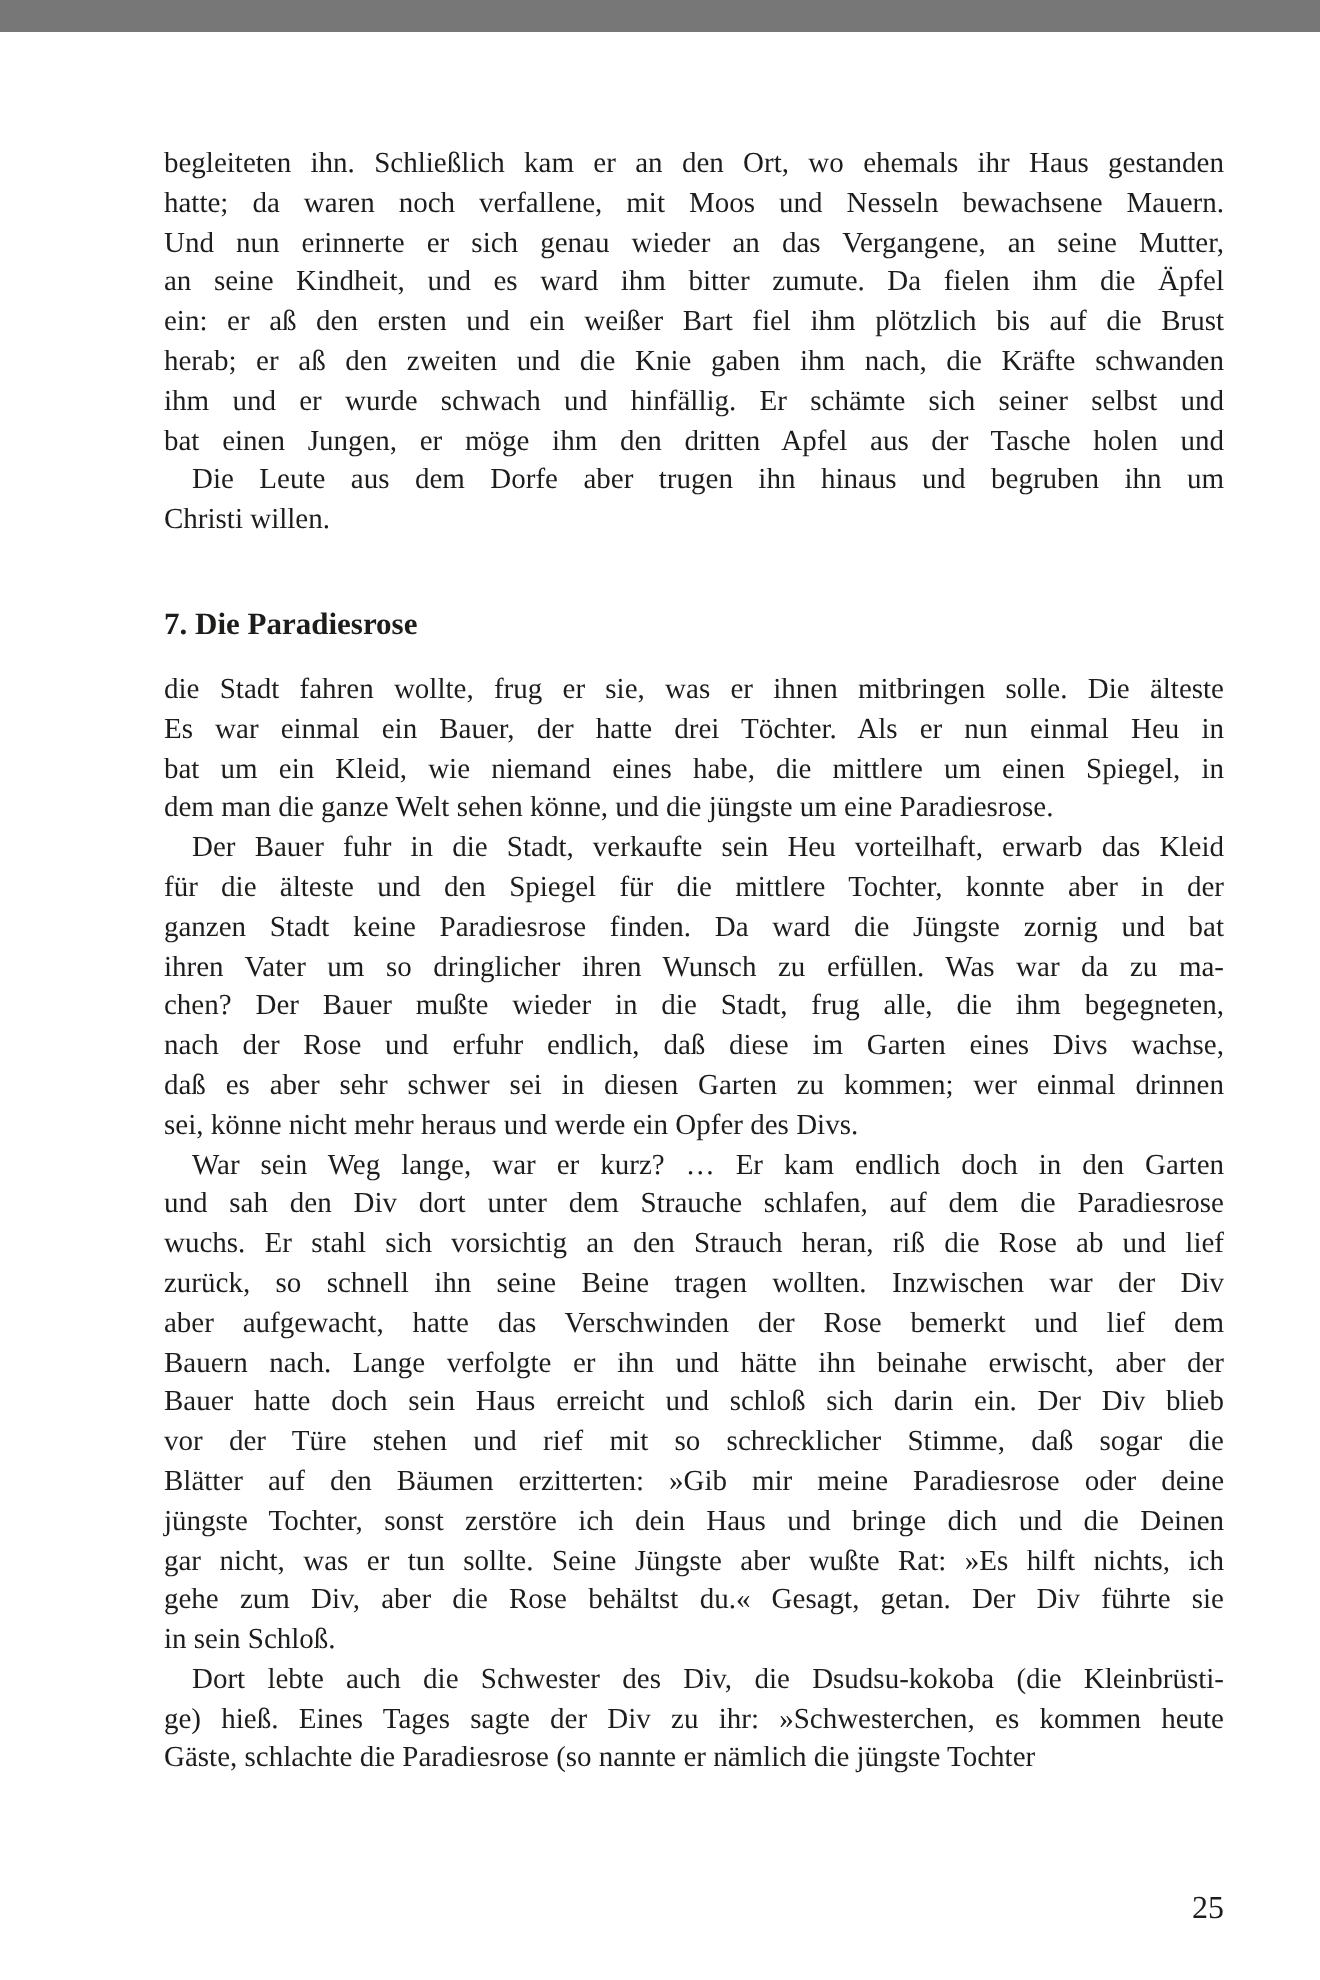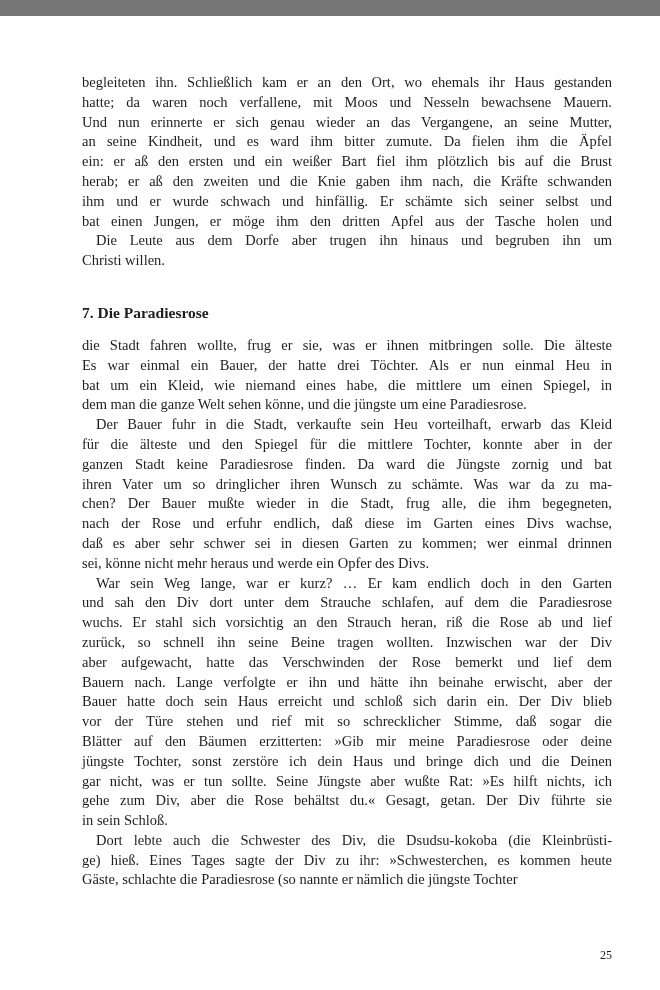--- a/index.html
+++ b/index.html
@@ -38,21 +38,21 @@
     font-weight: bold;
     font-size: 15.5px;
     line-height: 20px;
     text-align: left;
     margin: 32px 0 13px 0;
   }
   .page-number {
     position: absolute;
     top: 932px;
     right: 48px;
-    font-size: 12px;
+    font-size: 16px;
     line-height: 14px;
   }
 </style>
 </head>
 <body>
 
 <div class="page">
   <div class="content" id="content">
       <div class="para">
         <div class="line">begleiteten ihn. Schließlich kam er an den Ort, wo ehemals ihr Haus gestanden</div>
@@ -72,21 +72,21 @@
       <div class="para">
         <div class="line">die Stadt fahren wollte, frug er sie, was er ihnen mitbringen solle. Die älteste</div>
         <div class="line">Es war einmal ein Bauer, der hatte drei Töchter. Als er nun einmal Heu in</div>
         <div class="line">bat um ein Kleid, wie niemand eines habe, die mittlere um einen Spiegel, in</div>
         <div class="line last">dem man die ganze Welt sehen könne, und die jüngste um eine Paradiesrose.</div>
       </div>
       <div class="para">
         <div class="line indent">Der Bauer fuhr in die Stadt, verkaufte sein Heu vorteilhaft, erwarb das Kleid</div>
         <div class="line">für die älteste und den Spiegel für die mittlere Tochter, konnte aber in der</div>
         <div class="line">ganzen Stadt keine Paradiesrose finden. Da ward die Jüngste zornig und bat</div>
-        <div class="line">ihren Vater um so dringlicher ihren Wunsch zu schämte. Was war da zu ma-</div>
+        <div class="line">ihren Vater um so dringlicher ihren Wunsch zu erfüllen. Was war da zu ma-</div>
         <div class="line">chen? Der Bauer mußte wieder in die Stadt, frug alle, die ihm begegneten,</div>
         <div class="line">nach der Rose und erfuhr endlich, daß diese im Garten eines Divs wachse,</div>
         <div class="line">daß es aber sehr schwer sei in diesen Garten zu kommen; wer einmal drinnen</div>
         <div class="line last">sei, könne nicht mehr heraus und werde ein Opfer des Divs.</div>
       </div>
       <div class="para">
         <div class="line indent">War sein Weg lange, war er kurz? … Er kam endlich doch in den Garten</div>
         <div class="line">und sah den Div dort unter dem Strauche schlafen, auf dem die Paradiesrose</div>
         <div class="line">wuchs. Er stahl sich vorsichtig an den Strauch heran, riß die Rose ab und lief</div>
         <div class="line">zurück, so schnell ihn seine Beine tragen wollten. Inzwischen war der Div</div>

